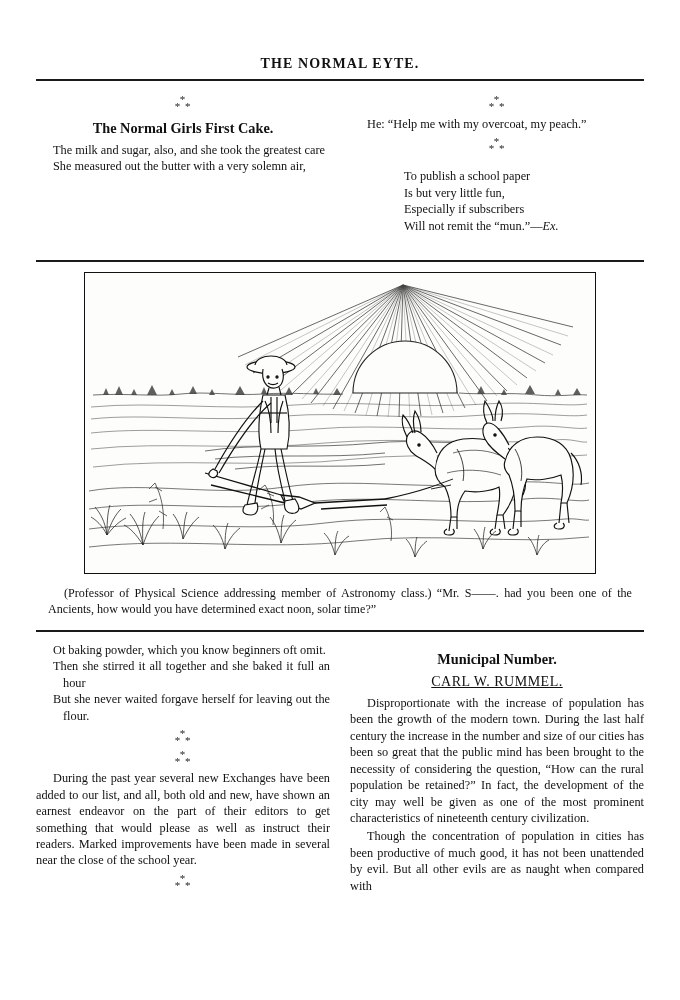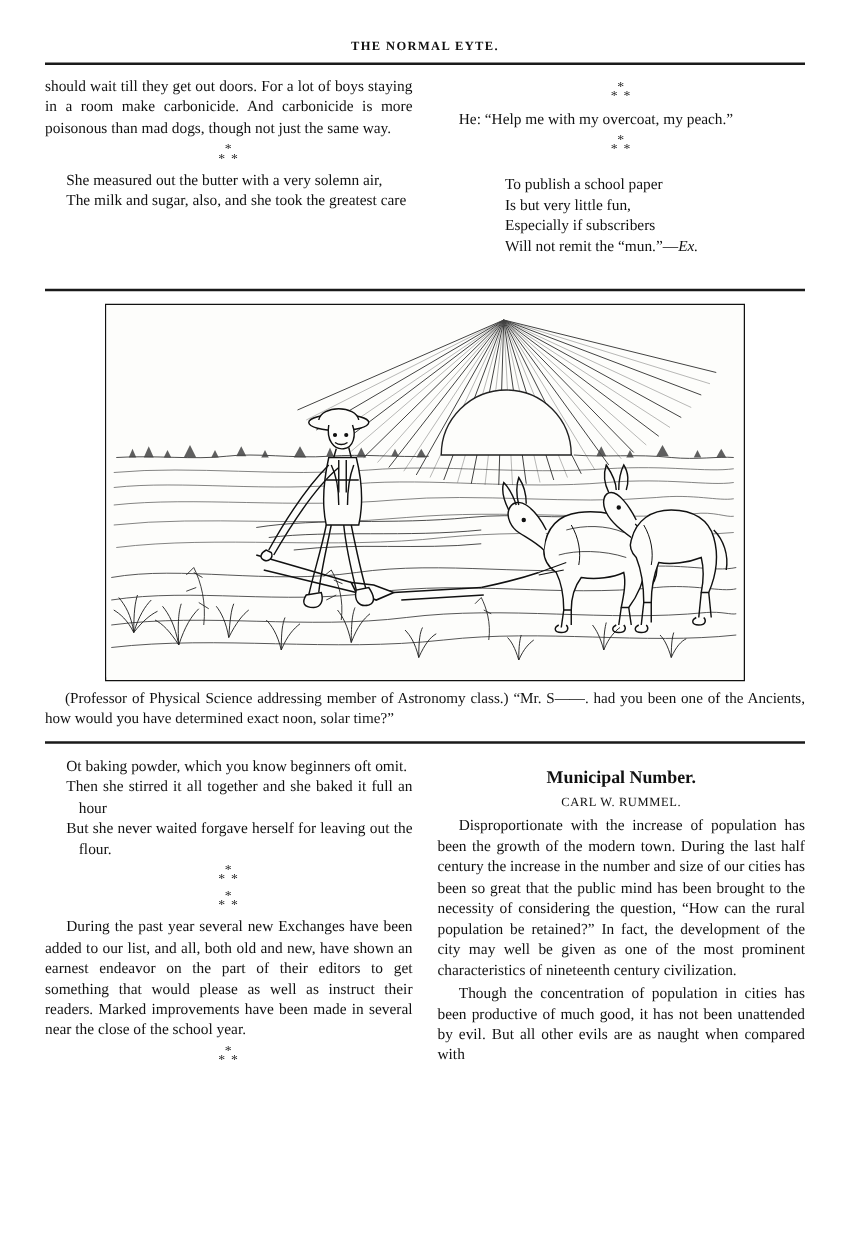--- a/index.html
+++ b/index.html
@@ -18,24 +18,24 @@
   .page {
     position: relative;
     width: 680px;
     height: 1000px;
     box-sizing: border-box;
     padding: 0 36px;
   }
   .masthead {
     text-align: center;
     font-family: "Liberation Serif", serif;
-    font-size: 10px;
+    font-size: 14px;
     font-weight: bold;
     letter-spacing: 1.1px;
-    margin-top: 32px;
+    margin-top: 56px;
     margin-bottom: 7px;
   }
   .rule-thick {
     border: none;
     border-top: 2px solid #1a1a1a;
     margin: 0 0 9px 0;
     height: 0;
   }
   .rule-sec {
     border: none;
@@ -77,23 +77,24 @@
     text-indent: -10px;
   }
   .head-center {
     text-align: center;
     font-weight: bold;
     font-size: 14.3px;
     margin: 8px 0 4px 0;
   }
   .byline {
     text-align: center;
-    font-size: 10px;
+    font-size: 14px;
     letter-spacing: 0.5px;
     margin: 0 0 3px 0;
+    text-decoration: underline;
   }
   .stars {
     text-align: center;
     font-size: 11px;
     letter-spacing: 1px;
     line-height: 0.75;
     margin: 5px 0 5px 0;
     color: #222;
   }
   .stars span { display: block; }
@@ -111,51 +112,51 @@
     overflow: hidden;
   }
   .illus-wrap svg { display: block; }
 
   .caption {
     font-size: 12.1px;
     line-height: 1.3;
     text-align: justify;
     margin-top: 6px;
   }
-  .caption p { margin: 0; }
+  .caption p { margin: 12px; }
   .cap-ind { text-indent: 16px; }
 
   .lower {
     margin-top: 4px;
   }
   .col-left-lower { width: 294px; }
   .col-right-lower { width: 294px; }
 </style>
 </head>
 <body>
 
 <div class="page">
 
   <div class="masthead">THE NORMAL EYTE.</div>
   <hr class="rule-thick">
 
   <div class="cols">
 
     <div class="col">
-      <p>should wait till they get out doors.   For a lot of boys staying in a room  make  carbonicide. And  carbonicide is  more  poisonous  than mad dogs, though  not just the same way.</p>
-
-      <div class="stars">
-        <span class="top">*</span>
-        <span>* *</span>
-      </div>
-
+
+      <div class="stars">
+        <span class="top">*</span>
+        <span>* *</span>
+      </div>
+
+      <div class="head-center">The Normal Girls First Cake.</div>
 
       <div class="verse">
+        <div>The milk and sugar, also, and she took the greatest  care</div>
         <div>She measured out the butter with a very solemn air,</div>
-        <div>The milk and sugar, also, and she took the greatest  care</div>
       </div>
     </div>
 
     <div class="col">
 
       <div class="stars">
         <span class="top">*</span>
         <span>* *</span>
       </div>
 

